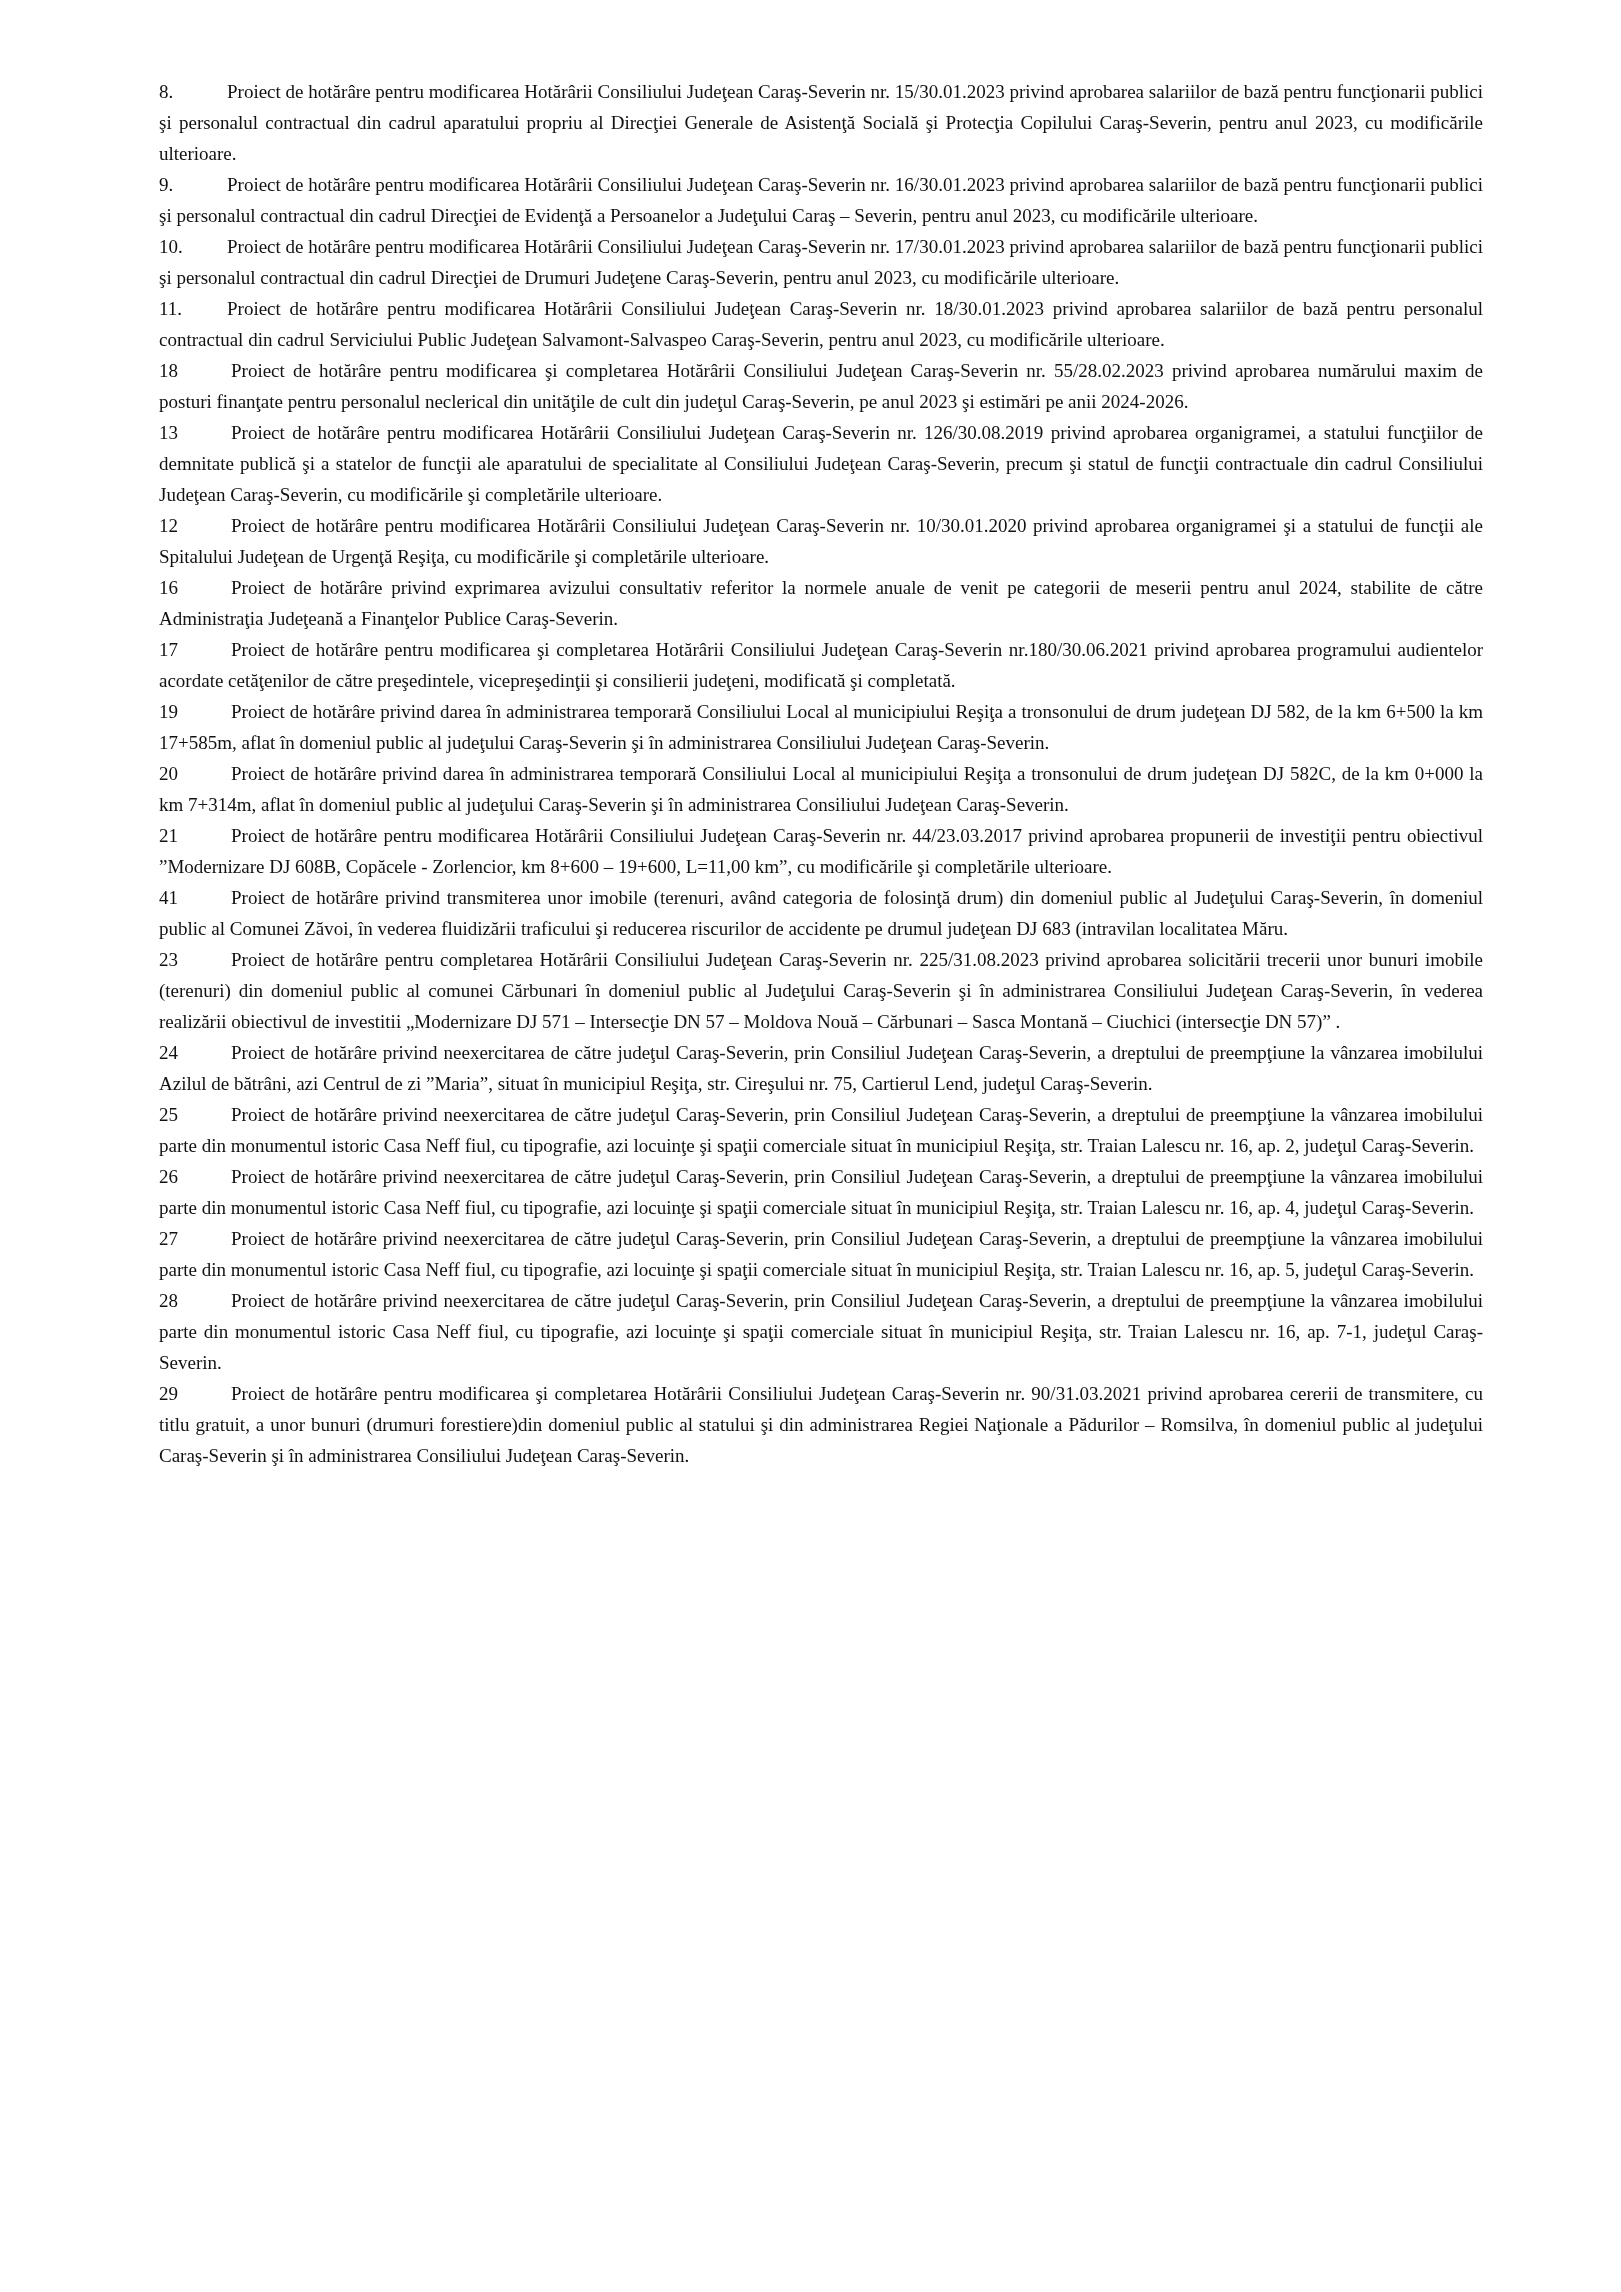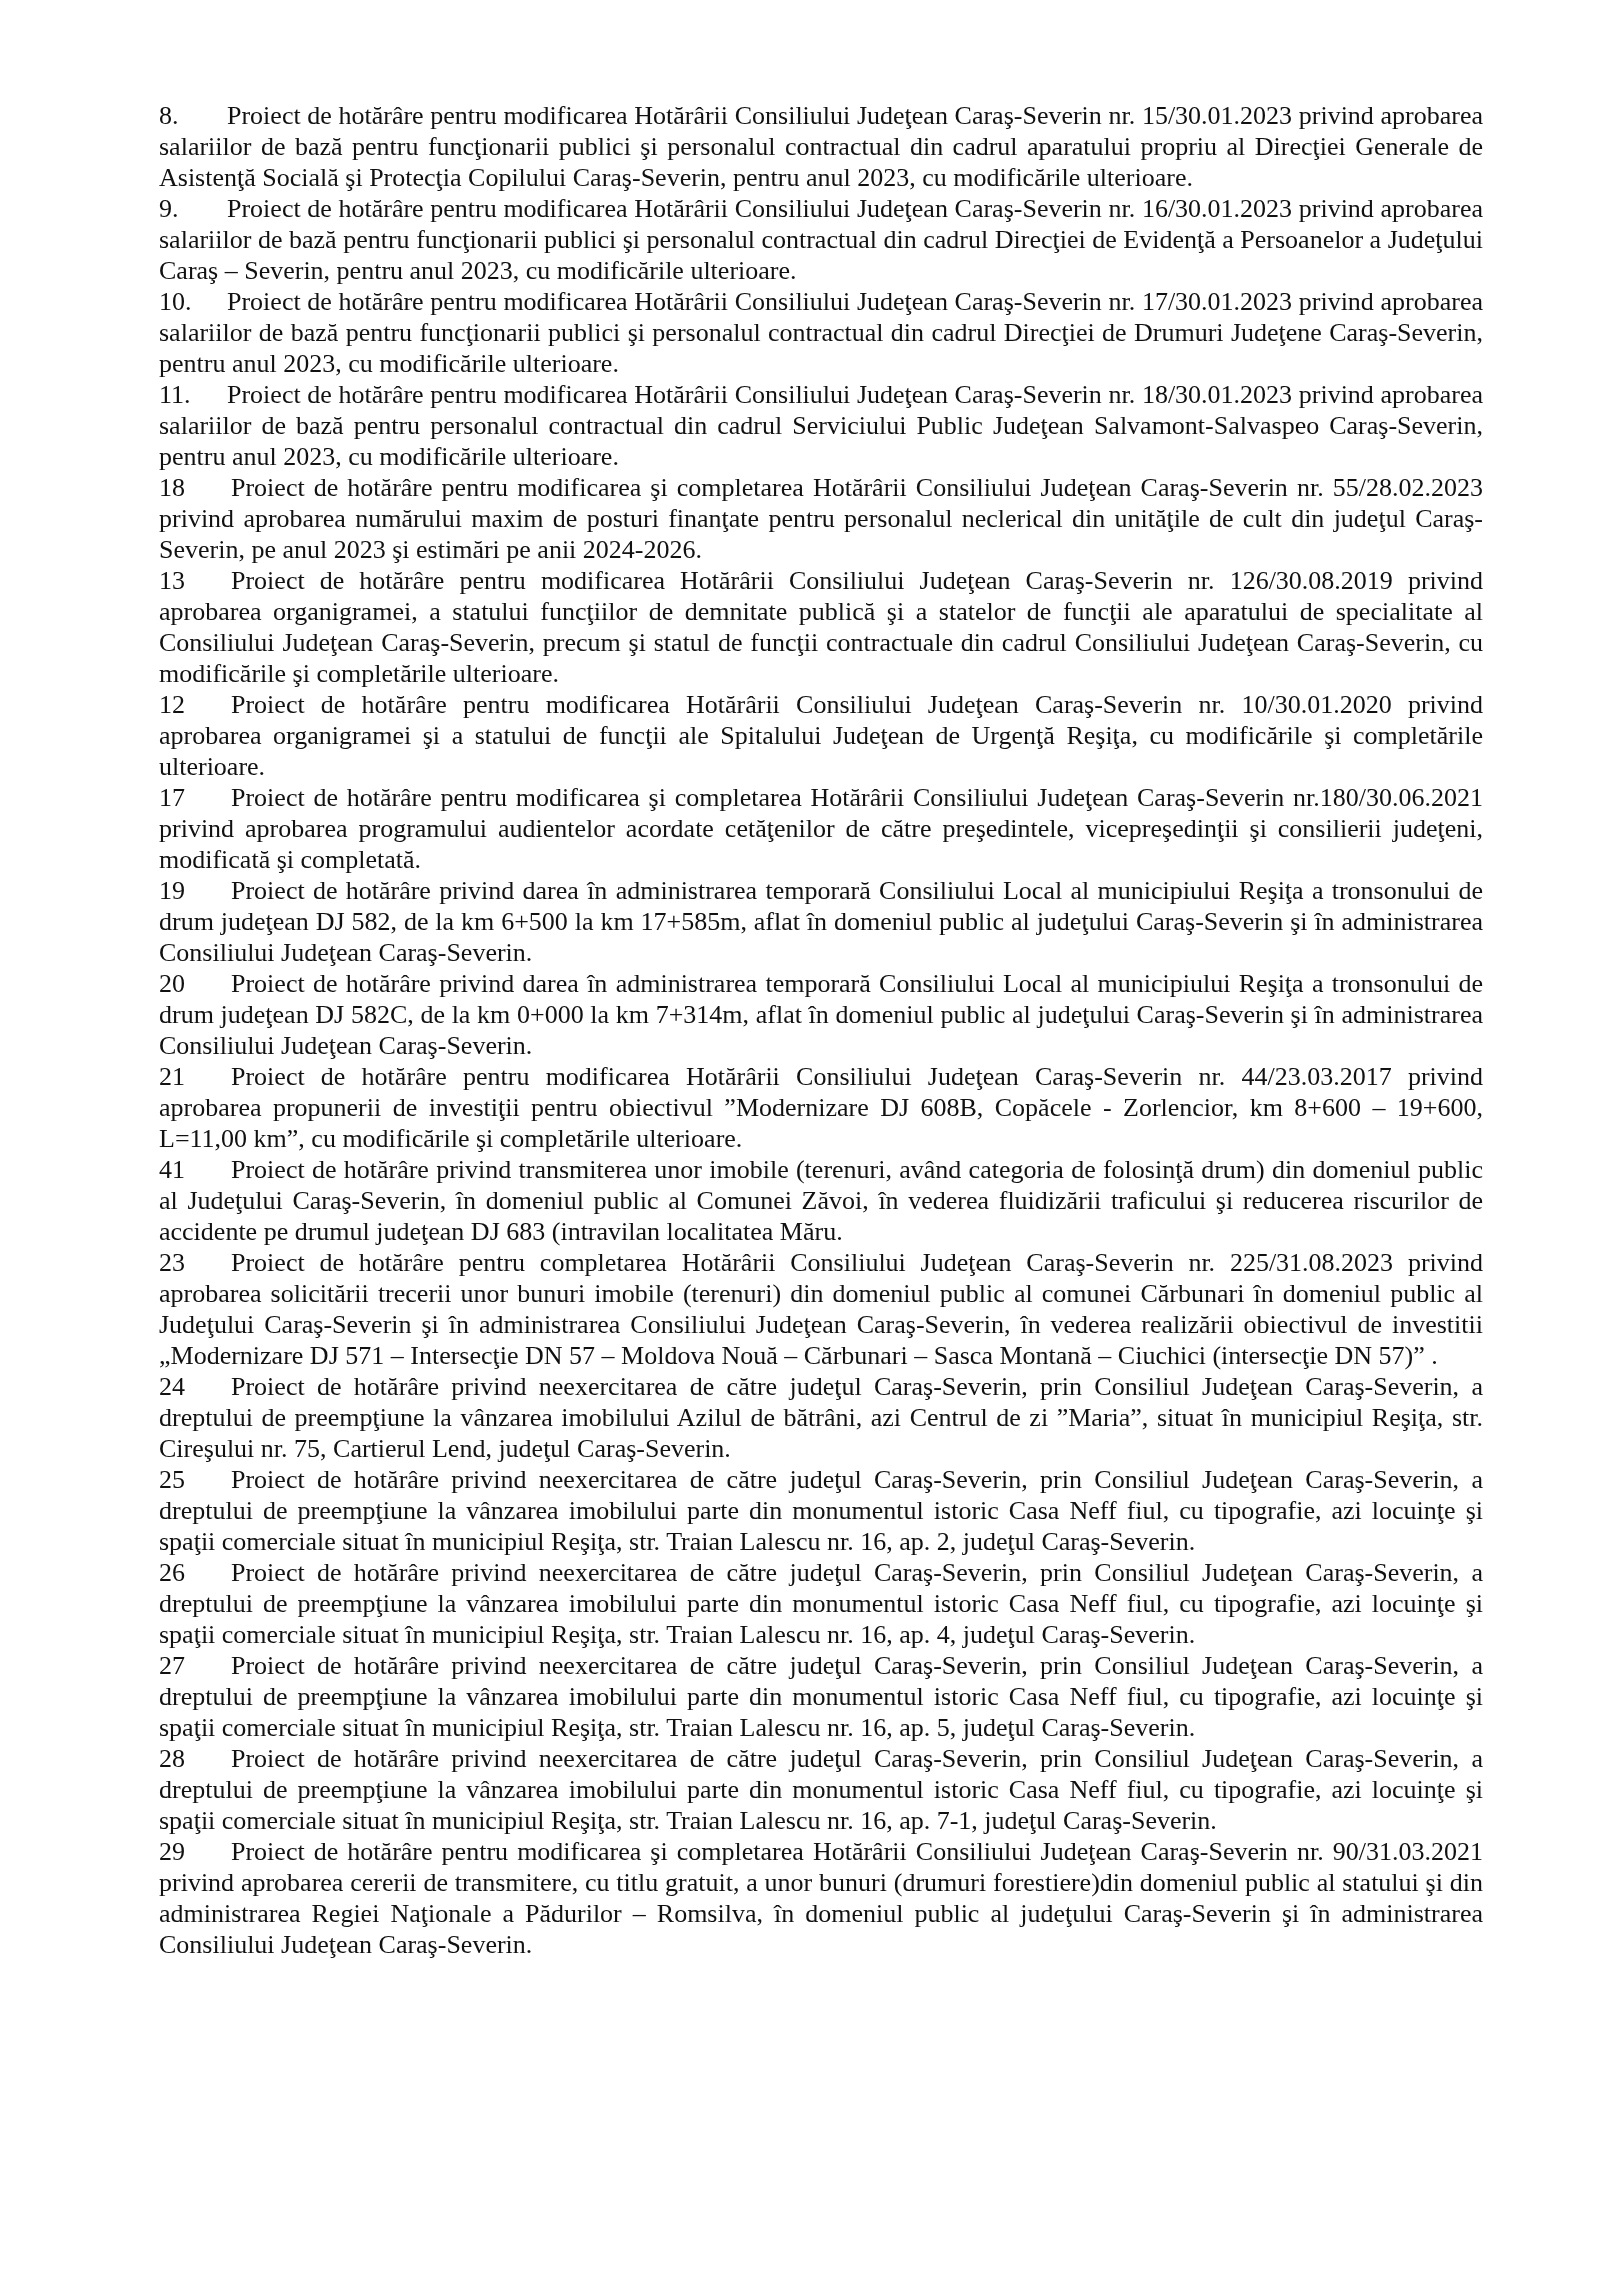--- a/index.html
+++ b/index.html
@@ -9,24 +9,24 @@
     }
     body {
       width: 1622px;
       height: 2293px;
       position: relative;
       overflow: hidden;
     }
     .page {
       position: absolute;
       left: 159px;
-      top: 100px;
+      top: 76px;
       width: 1324px;
       font-family: "Liberation Serif", "DejaVu Serif", serif;
-      font-size: 26px;
+      font-size: 19px;
       line-height: 31px;
       color: #111111;
       text-align: justify;
     }
     .item {
       margin: 0;
       padding: 0;
     }
     .item .num {
       display: inline-block;
@@ -39,20 +39,21 @@
 <body>
 
 <div class="page">
   <p class="item"><span class="num n1">8.</span><span>Proiect de hotărâre pentru modificarea Hotărârii  Consiliului Judeţean Caraş-Severin nr. 15/30.01.2023 privind aprobarea salariilor de bază pentru funcţionarii publici şi personalul contractual din cadrul aparatului propriu al Direcţiei Generale de Asistenţă Socială şi Protecţia Copilului Caraş-Severin, pentru anul 2023, cu modificările ulterioare.</span></p>
   <p class="item"><span class="num n1">9.</span><span>Proiect de hotărâre pentru modificarea Hotărârii  Consiliului Judeţean Caraş-Severin nr. 16/30.01.2023 privind aprobarea salariilor de bază pentru funcţionarii publici şi personalul contractual din cadrul Direcţiei de Evidenţă a Persoanelor a Judeţului Caraş – Severin, pentru anul 2023, cu modificările ulterioare.</span></p>
   <p class="item"><span class="num n2">10.</span><span>Proiect de hotărâre pentru modificarea Hotărârii  Consiliului Judeţean Caraş-Severin nr. 17/30.01.2023 privind aprobarea salariilor de bază pentru funcţionarii publici şi personalul contractual din cadrul Direcţiei de Drumuri Judeţene Caraş-Severin, pentru anul 2023, cu modificările ulterioare.</span></p>
   <p class="item"><span class="num n2">11.</span><span>Proiect de hotărâre pentru modificarea Hotărârii  Consiliului Judeţean Caraş-Severin nr. 18/30.01.2023 privind aprobarea salariilor de bază pentru personalul contractual din cadrul Serviciului Public Judeţean Salvamont-Salvaspeo Caraş-Severin, pentru anul 2023, cu modificările ulterioare.</span></p>
   <p class="item"><span class="num n3">18</span><span>Proiect de hotărâre pentru modificarea şi completarea Hotărârii Consiliului Judeţean Caraş-Severin nr. 55/28.02.2023 privind aprobarea numărului maxim de posturi finanţate pentru personalul neclerical din unităţile de cult din judeţul Caraş-Severin, pe anul 2023 şi estimări pe anii 2024-2026.</span></p>
   <p class="item"><span class="num n3">13</span><span>Proiect de hotărâre pentru modificarea Hotărârii Consiliului Judeţean Caraş-Severin nr. 126/30.08.2019 privind aprobarea organigramei, a statului funcţiilor de demnitate publică şi a statelor de funcţii  ale aparatului de specialitate al Consiliului Judeţean Caraş-Severin, precum şi statul de funcţii contractuale din cadrul Consiliului Judeţean Caraş-Severin, cu modificările şi completările ulterioare.</span></p>
   <p class="item"><span class="num n3">12</span><span>Proiect de hotărâre pentru modificarea Hotărârii Consiliului Judeţean Caraş-Severin nr. 10/30.01.2020 privind aprobarea organigramei şi a statului de funcţii ale Spitalului Judeţean de Urgenţă Reşiţa, cu modificările şi completările ulterioare.</span></p>
+  <p class="item"><span class="num n3">16</span><span>Proiect de hotărâre privind exprimarea avizului consultativ referitor la normele anuale de venit pe categorii de meserii pentru anul 2024, stabilite de către  Administraţia Judeţeană  a Finanţelor Publice  Caraş-Severin.</span></p>
   <p class="item"><span class="num n3">17</span><span>Proiect de hotărâre pentru modificarea şi completarea   Hotărârii Consiliului Judeţean Caraş-Severin nr.180/30.06.2021 privind  aprobarea programului audientelor acordate cetăţenilor de către preşedintele, vicepreşedinţii şi consilierii judeţeni, modificată şi completată.</span></p>
   <p class="item"><span class="num n3">19</span><span>Proiect de hotărâre privind darea în administrarea temporară Consiliului Local al municipiului Reşiţa a tronsonului de drum judeţean DJ 582, de la km 6+500 la km 17+585m, aflat în domeniul public al judeţului Caraş-Severin şi în administrarea Consiliului Judeţean Caraş-Severin.</span></p>
   <p class="item"><span class="num n3">20</span><span>Proiect de hotărâre privind darea în administrarea temporară Consiliului Local al municipiului Reşiţa a tronsonului de drum judeţean DJ 582C, de la km 0+000 la km 7+314m, aflat în domeniul public al judeţului Caraş-Severin şi în administrarea Consiliului Judeţean Caraş-Severin.</span></p>
   <p class="item"><span class="num n3">21</span><span>Proiect de hotărâre pentru modificarea Hotărârii Consiliului Judeţean Caraş-Severin nr. 44/23.03.2017   privind aprobarea propunerii de investiţii pentru obiectivul ”Modernizare DJ 608B, Copăcele - Zorlencior, km 8+600 – 19+600, L=11,00 km”, cu modificările şi completările ulterioare.</span></p>
   <p class="item"><span class="num n3">41</span><span>Proiect de hotărâre privind transmiterea unor imobile (terenuri, având categoria de folosinţă drum) din domeniul public al Judeţului Caraş-Severin, în domeniul public al Comunei Zăvoi, în vederea fluidizării traficului şi reducerea riscurilor de accidente pe drumul judeţean DJ 683 (intravilan localitatea Măru.</span></p>
   <p class="item"><span class="num n3">23</span><span>Proiect de hotărâre pentru completarea Hotărârii Consiliului Judeţean Caraş-Severin nr. 225/31.08.2023 privind aprobarea solicitării  trecerii unor bunuri imobile (terenuri) din domeniul public al comunei Cărbunari în domeniul public al Judeţului Caraş-Severin şi în administrarea Consiliului Judeţean Caraş-Severin, în vederea realizării obiectivul de investitii „Modernizare DJ 571 – Intersecţie DN 57 – Moldova Nouă – Cărbunari – Sasca Montană – Ciuchici (intersecţie DN 57)” .</span></p>
   <p class="item"><span class="num n3">24</span><span>Proiect de hotărâre privind neexercitarea de către judeţul Caraş-Severin, prin Consiliul Judeţean                 Caraş-Severin, a dreptului de preempţiune la vânzarea imobilului Azilul de bătrâni, azi Centrul de zi ”Maria”, situat în municipiul Reşiţa, str. Cireşului nr. 75, Cartierul Lend, judeţul Caraş-Severin.</span></p>
   <p class="item"><span class="num n3">25</span><span>Proiect de hotărâre privind neexercitarea de către judeţul Caraş-Severin, prin Consiliul Judeţean Caraş-Severin, a dreptului de preempţiune la vânzarea imobilului  parte din monumentul istoric Casa Neff  fiul, cu tipografie, azi locuinţe şi spaţii comerciale situat în municipiul Reşiţa, str. Traian Lalescu nr. 16,  ap. 2, judeţul Caraş-Severin.</span></p>
   <p class="item"><span class="num n3">26</span><span>Proiect de hotărâre privind neexercitarea de către judeţul Caraş-Severin, prin Consiliul Judeţean Caraş-Severin, a dreptului de preempţiune la vânzarea imobilului  parte din monumentul istoric Casa Neff  fiul, cu tipografie, azi locuinţe şi spaţii comerciale situat în municipiul Reşiţa, str. Traian Lalescu nr. 16,  ap. 4, judeţul Caraş-Severin.</span></p>
   <p class="item"><span class="num n3">27</span><span>Proiect de hotărâre privind neexercitarea de către judeţul Caraş-Severin, prin Consiliul Judeţean Caraş-Severin, a dreptului de preempţiune la vânzarea imobilului  parte din monumentul istoric Casa Neff  fiul, cu tipografie, azi locuinţe şi spaţii comerciale situat în municipiul Reşiţa, str. Traian Lalescu nr. 16,  ap. 5, judeţul Caraş-Severin.</span></p>

